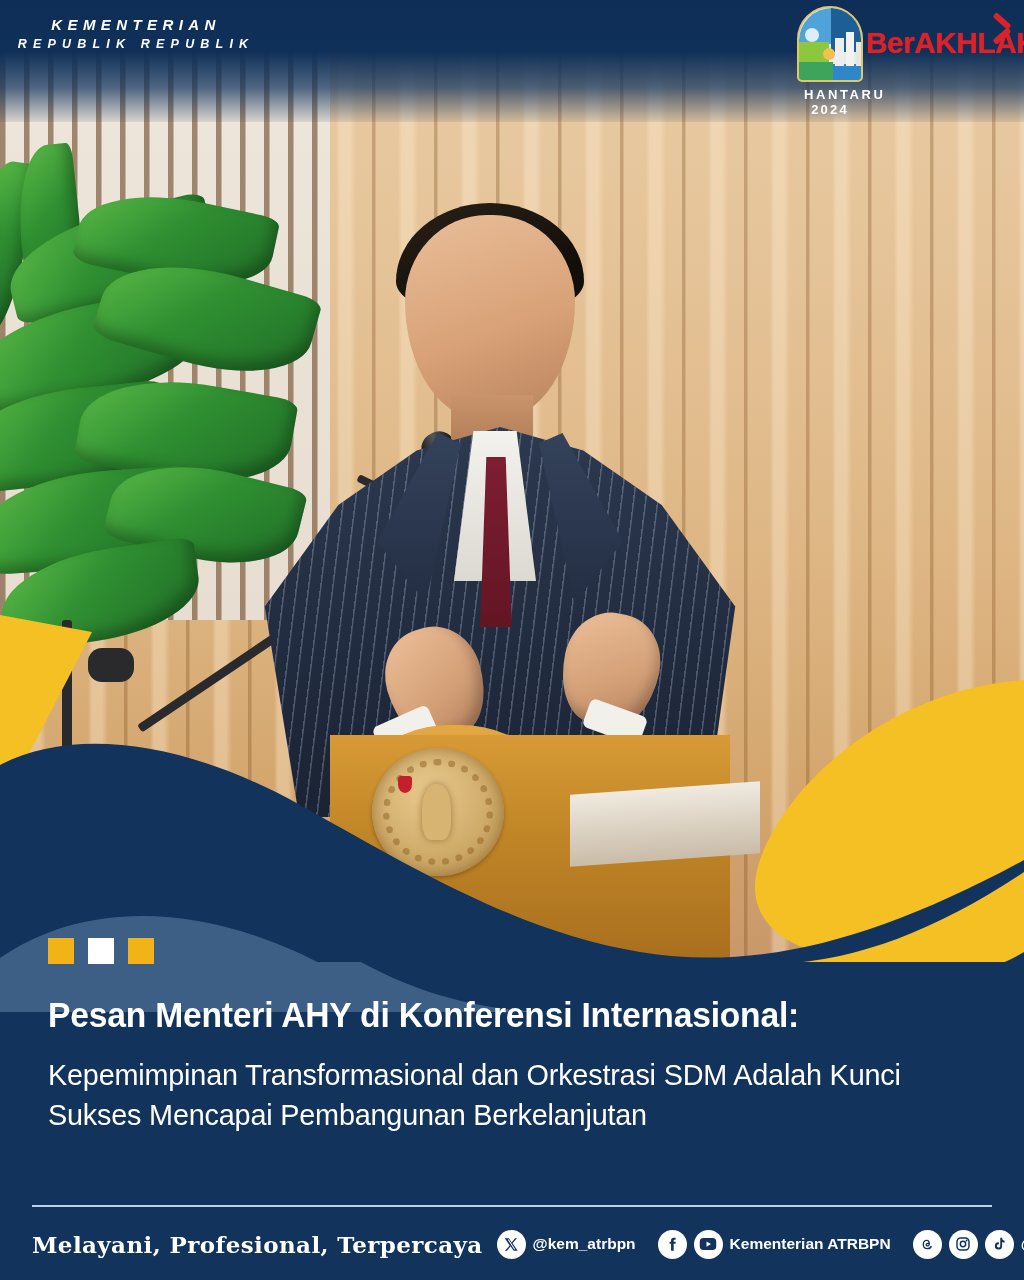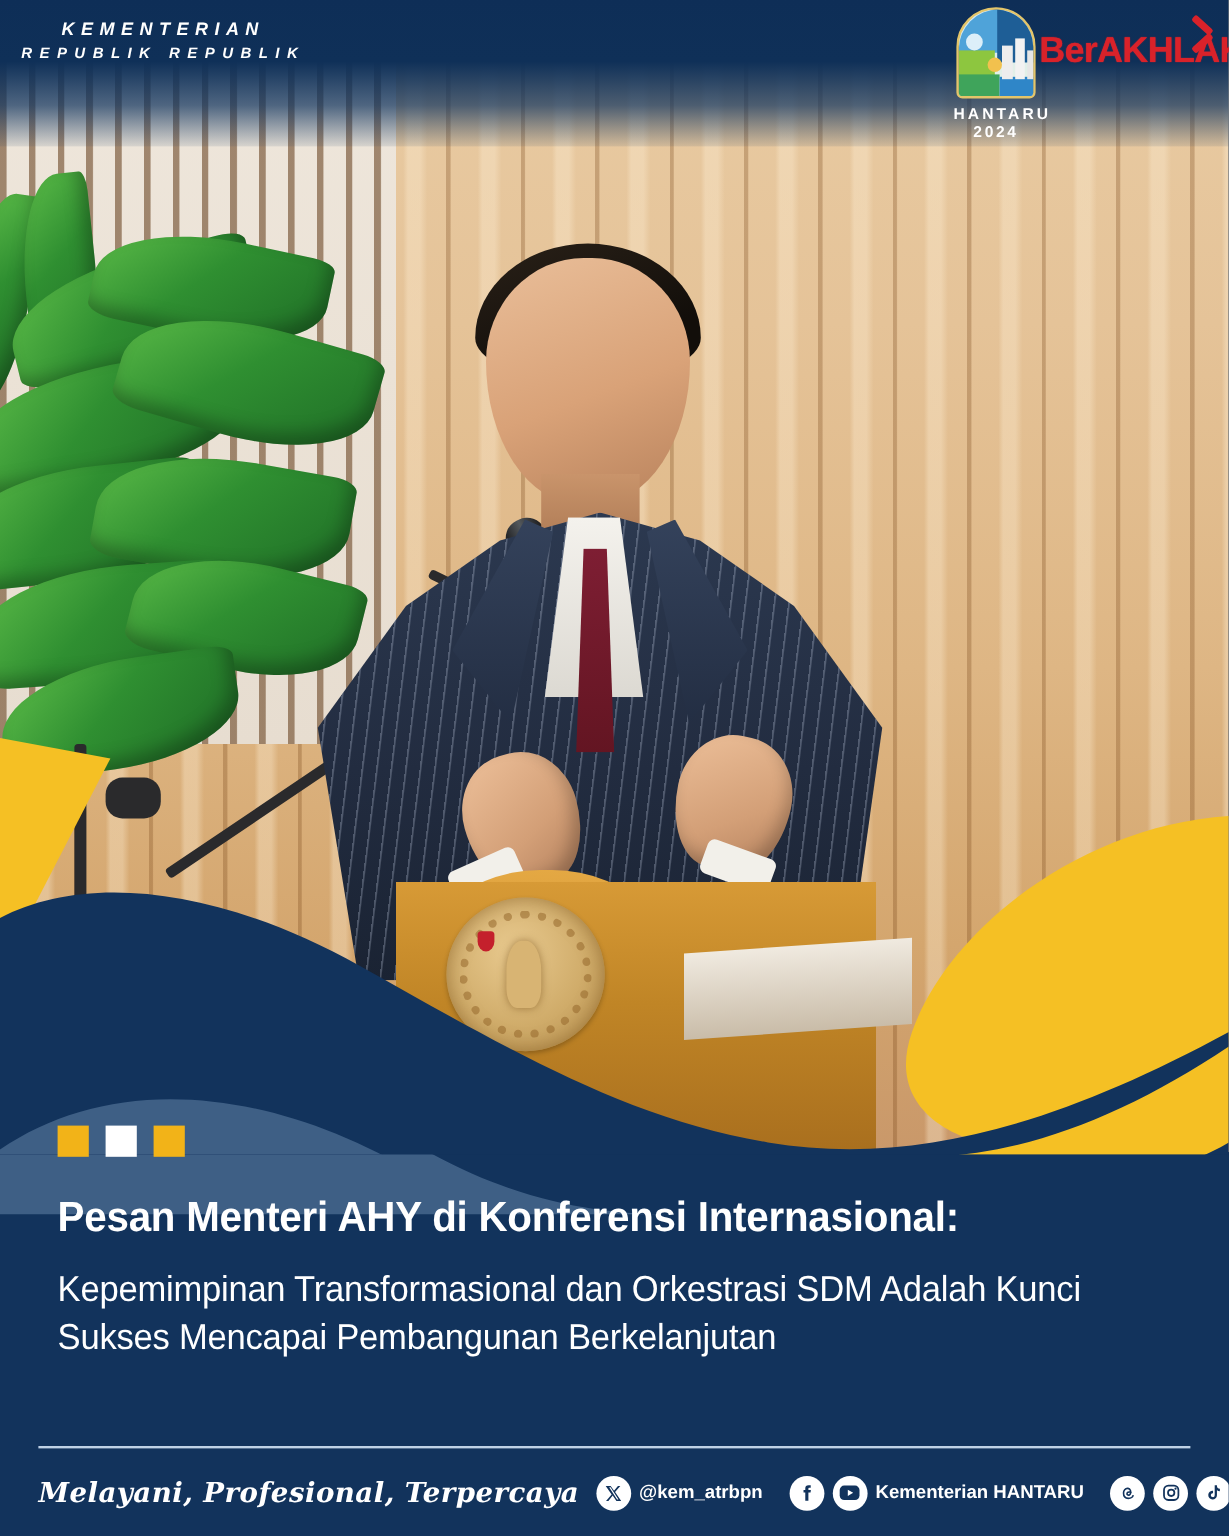--- a/index.html
+++ b/index.html
@@ -142,21 +142,21 @@
   .a1 { left:0; top:0; width:34px; height:36px; background:#4FA3D9; border-radius:33px 0 0 0; }
   .a2 { left:32px; top:0; width:34px; height:44px; background:#1E5E96; border-radius:0 33px 0 0; }
   .a3 { left:0; top:34px; width:30px; height:24px; background:#8DC63F; }
   .a4 { left:0; top:54px; width:34px; height:22px; background:#3FA45B; }
   .a5 { left:34px; top:56px; width:32px; height:20px; background:#2F86C8; }
   .a6 { left:36px; top:30px; width:9px; height:28px; background:#EDEDED; }
   .a7 { left:47px; top:24px; width:8px; height:34px; background:#F2F2F2; }
   .a8 { left:57px; top:34px; width:7px; height:24px; background:#E6E6E6; }
   .a9 { left:24px; top:40px; width:12px; height:12px; border-radius:50%; background:#F2C14E; }
   .a10 { left:6px; top:20px; width:14px; height:14px; border-radius:50%; background:#DCEFF9; }
-  .ht-txt { color:#fff; text-align:right; font-size:13px; font-weight:700; letter-spacing:2.6px; margin-top:5px; }
+  .ht-txt { color:#fff; text-align:left; font-size:13px; font-weight:700; letter-spacing:2.6px; margin-top:5px;margin-left:20px; }
   .ht-yr { color:#fff; text-align:center; font-size:13px; font-weight:700; letter-spacing:2.2px; }
 
   
   .berakhlak { position:absolute; left:866px; top:26px; width:148px; height:52px; }
   .ba-text { font-size:30px; font-weight:800; color:#D9222A; letter-spacing:-.6px;
     text-shadow: 0 0 1px #D9222A; }
   .ba-chev { position:absolute; right:-2px; top:-10px; width:26px; height:30px; }
   .ba-chev::before, .ba-chev::after { content:""; position:absolute; background:#D9222A; border-radius:2px; }
   .ba-chev::before { left:2px; top:2px; width:20px; height:6px; transform:rotate(42deg); }
   .ba-chev::after { left:2px; top:17px; width:20px; height:6px; transform:rotate(-42deg); }
@@ -182,21 +182,21 @@
   .subtitle {
     position:absolute; left:48px; top:1055px; width:930px; z-index:6;
     color:#fff; font-size:30px; font-weight:400; line-height:1.32; letter-spacing:-.2px;
     transform:scaleX(.96); transform-origin:left center;
   }
 
   .divider { position:absolute; left:32px; top:1205px; width:960px; height:2px; background:#BFD2E6; z-index:6; }
 
   .footer { position:absolute; left:32px; top:1222px; width:968px; height:44px;
     display:flex; align-items:center; z-index:6; }
-  .tagline { color:#fff; font-size:23px; font-style:italic; font-weight:700;
+  .tagline { color:#fff; font-size:23px; font-weight:700;
     font-family:"DejaVu Serif", serif; letter-spacing:.4px; margin-right:14px; white-space:nowrap;text-align:right; }
   .sicon { width:29px; height:29px; border-radius:50%; background:#fff; color:#12335C;
     display:flex; align-items:center; justify-content:center; font-weight:800; flex:0 0 auto; margin-right:7px; }
   .sicon svg { display:block; }
   .handle { color:#fff; font-size:15.5px; font-weight:700; white-space:nowrap; }
   .gap { width:22px; flex:0 0 auto; }
 </style>
 </head>
 <body>
 
@@ -327,21 +327,21 @@
       <svg width="16" height="16" viewBox="0 0 24 24">
           <path fill="#12335C" d="M14.5 8.5V6.8c0-.8.2-1.2 1.4-1.2h1.5V2.6h-2.6c-3 0-4.2 1.4-4.2 4v1.9H8.4v3h2.2V22h3.9v-10.5h2.7l.4-3h-3.1z"></path>
         </svg>
     </span>
     <span class="sicon">
       <svg width="18" height="14" viewBox="0 0 24 18">
         <rect x="1" y="1" width="22" height="16" rx="5" fill="#12335C"></rect>
         <polygon points="10,5.5 16,9 10,12.5" fill="#fff"></polygon>
       </svg>
     </span>
-    <span class="handle">Kementerian HANTARU</span>
+    <span class="handle">Kementerian ATRBPN</span>
 
     <span class="gap"></span>
 
     <span class="sicon">
       <svg width="16" height="16" viewBox="0 0 24 24">
           <path fill="none" stroke="#12335C" stroke-width="2" d="M16.5 11.8c-1.2-.6-3.2-1-4.6-.4-1.3.6-1.6 2.3-.4 3.1 1.3.9 3.3.1 3.7-1.7.6-2.7-.2-6-3.2-6.3-3.6-.4-5.6 2.6-5.6 5.9 0 4 2.5 6.6 6 6.6 3.6 0 5.7-2.2 6.1-4"></path>
         </svg>
     </span>
     <span class="sicon">
       <svg width="16" height="16" viewBox="0 0 24 24">

